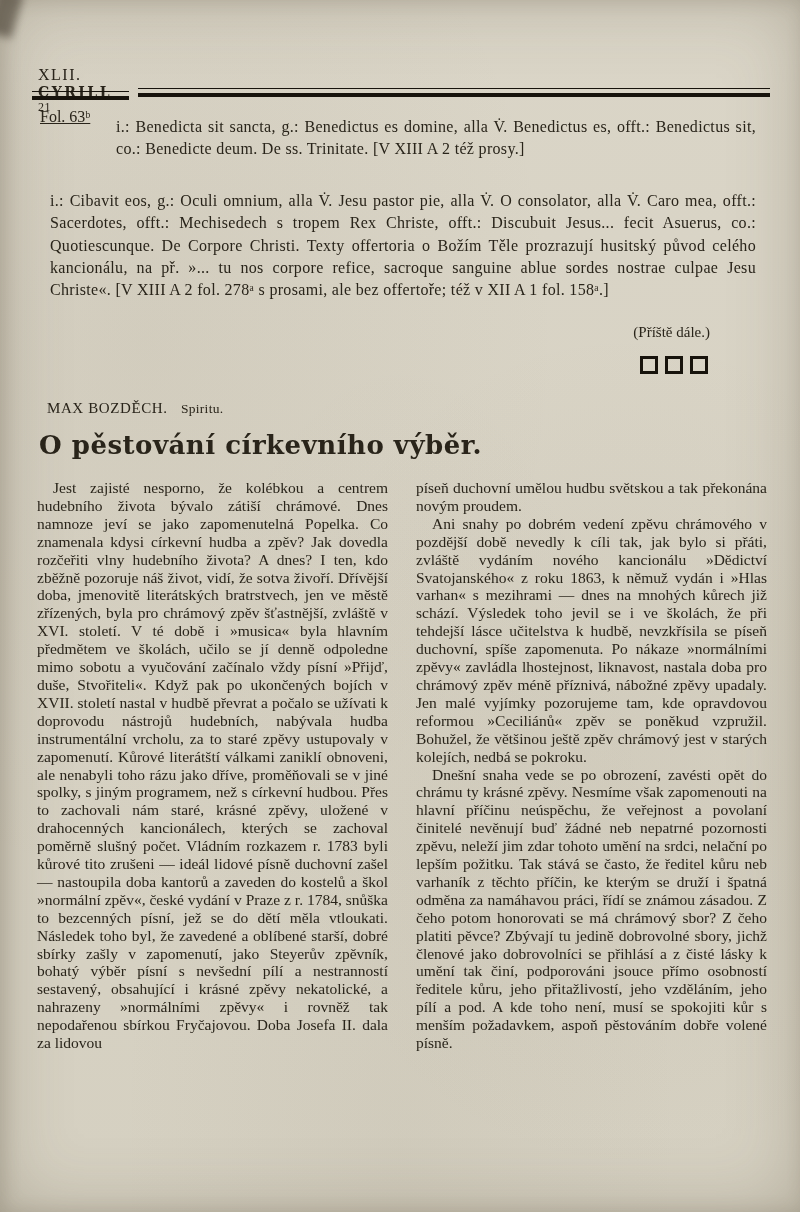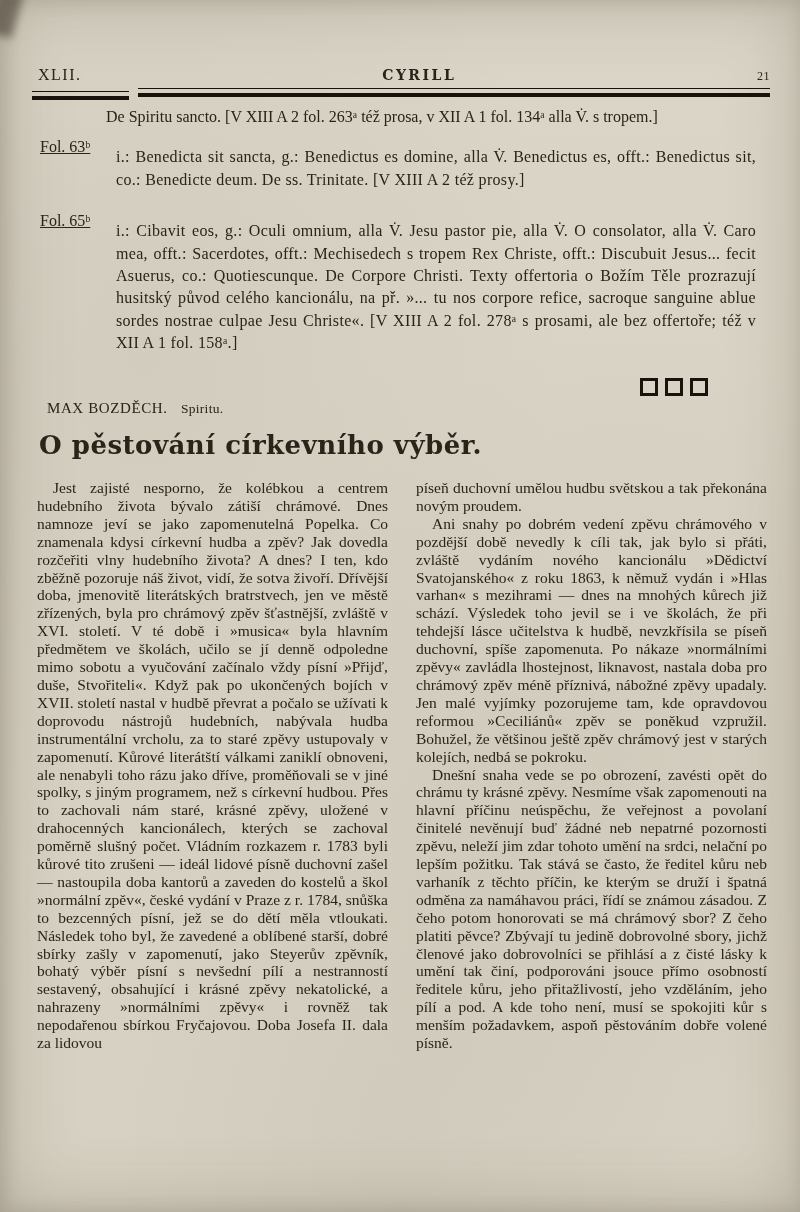--- a/index.html
+++ b/index.html
@@ -17,21 +17,21 @@
     color:#29241a;
     font-family:"Liberation Serif", "DejaVu Serif", serif;
   }
   .corner-smudge{
     position:absolute;top:-10px;left:-8px;width:26px;height:46px;
     background:rgba(45,38,26,.5);transform:rotate(16deg);filter:blur(4px);
   }
   
   .running-header{
     position:absolute;top:66px;left:38px;right:30px;
-    display:flex;align-items:baseline;
+    display:flex;align-items:baseline;flex-direction:column;
   }
   .vol{font-size:16px;letter-spacing:1.5px;}
   .journal{
     flex:1;text-align:center;
     font-family:"DejaVu Serif", serif;font-weight:bold;
     font-size:14px;letter-spacing:2.5px;
   }
   .pagenum{font-size:12px;letter-spacing:.5px;}
   .header-rule{position:absolute;top:88px;left:32px;right:30px;display:flex;gap:9px;}
   .rule-seg{border-top:1.5px solid #17130c;border-bottom:4px solid #17130c;height:4px;}
@@ -76,32 +76,31 @@
     <span class="vol">XLII.</span>
     <span class="journal">CYRILL</span>
     <span class="pagenum">21</span>
   </div>
   <div class="header-rule">
     <div class="rule-seg rule-left"></div>
     <div class="rule-seg rule-right"></div>
   </div>
 
   <div class="front-matter">
-    <p class="continuation">De Spiritu sancto. [V XIII A 2 fol. 263ᵃ též prosa, v XII A 1 fol. 134ᵃ alla V̇. s tropem.]</p>
 
     <div class="fol-entry">
       <span class="fol-label">Fol. 63ᵇ</span>
       <p class="fol-text">i.: Benedicta sit sancta, g.: Benedictus es domine, alla V̇. Benedictus es, offt.: Benedictus sit, co.: Benedicte deum. De ss. Trinitate. [V XIII A 2 též prosy.]</p>
     </div>
 
     <div class="fol-entry">
-      <span class="fol-label">Fol. 65ᵇ</span>
       <p class="fol-text">i.: Cibavit eos, g.: Oculi omnium, alla V̇. Jesu pastor pie, alla V̇. O consolator, alla V̇. Caro mea, offt.: Sacerdotes, offt.: Mechisedech s tropem Rex Christe, offt.: Discubuit Jesus... fecit Asuerus, co.: Quotiescunque. De Corpore Christi. Texty offertoria o Božím Těle prozrazují husitský původ celého kancionálu, na př. »... tu nos corpore refice, sacroque sanguine ablue sordes nostrae culpae Jesu Christe«. [V XIII A 2 fol. 278ᵃ s prosami, ale bez offertoře; též v XII A 1 fol. 158ᵃ.]</p>
     </div>
 
+    <div class="continued-note">(Příště dále.)</div>
 
     <div class="end-squares">
         <div class="square"></div>
         <div class="square"></div>
         <div class="square"></div>
       </div>
   </div>
 
   <div class="article">
     <div class="byline">

